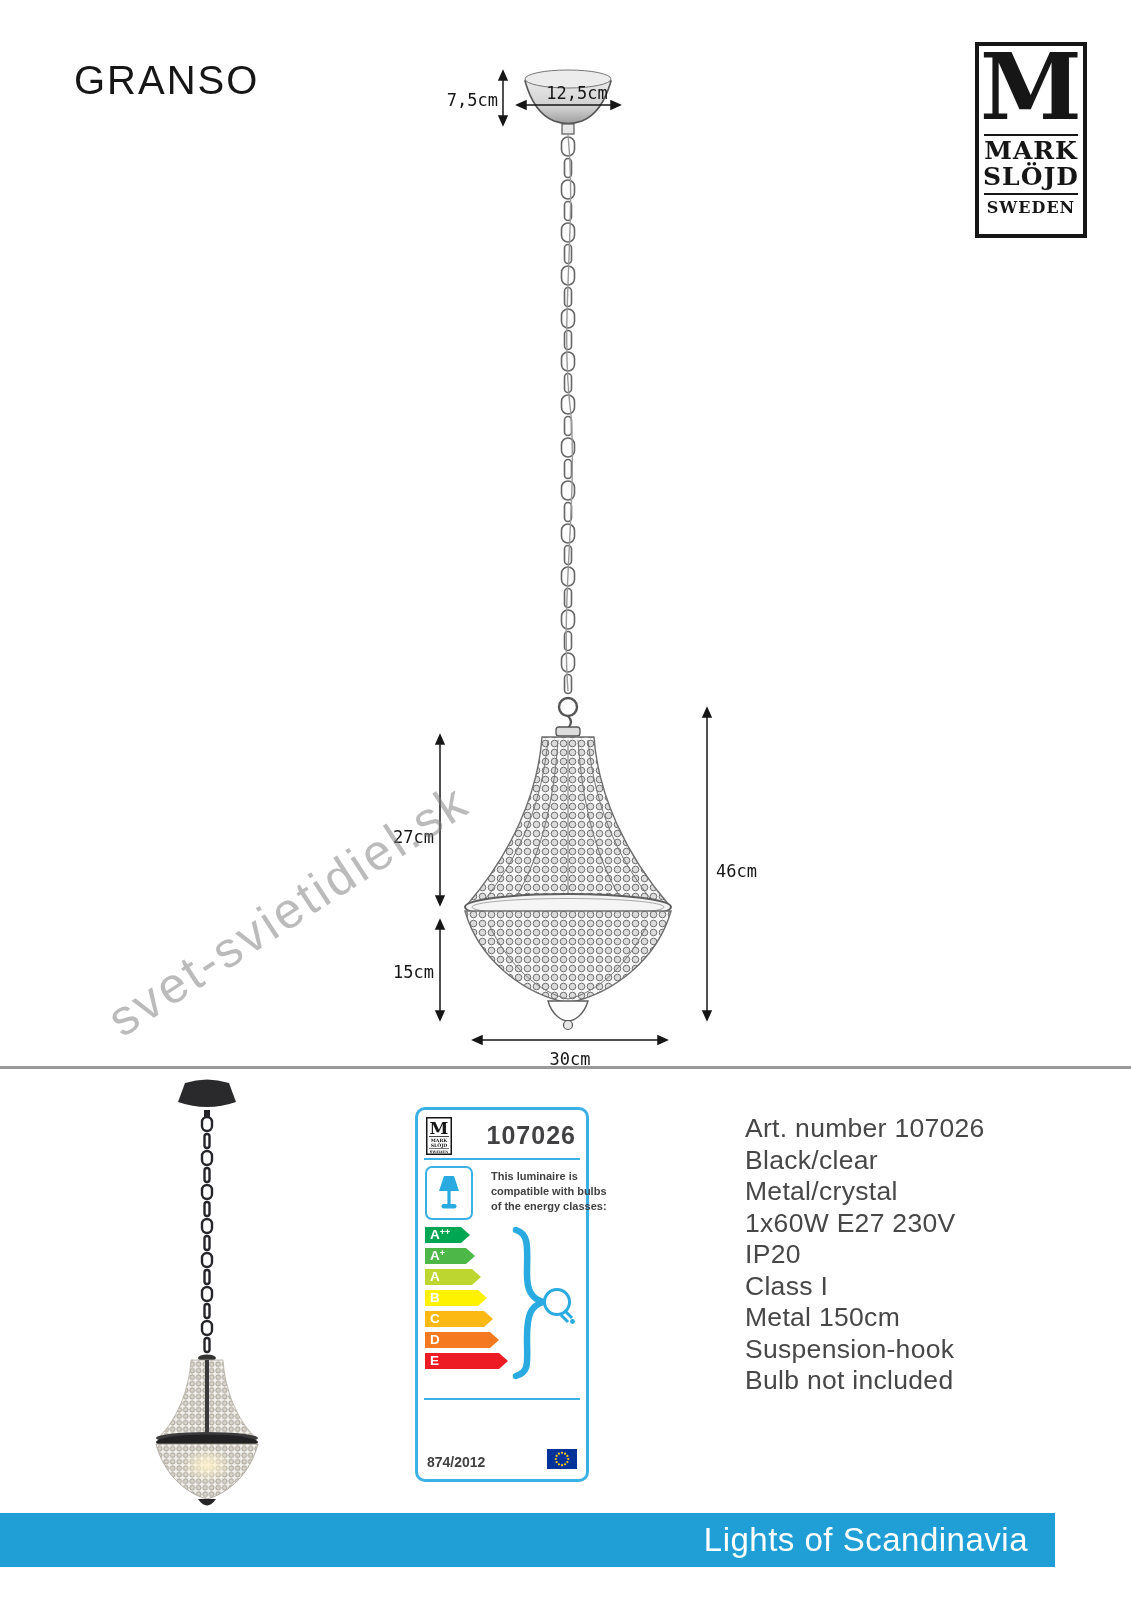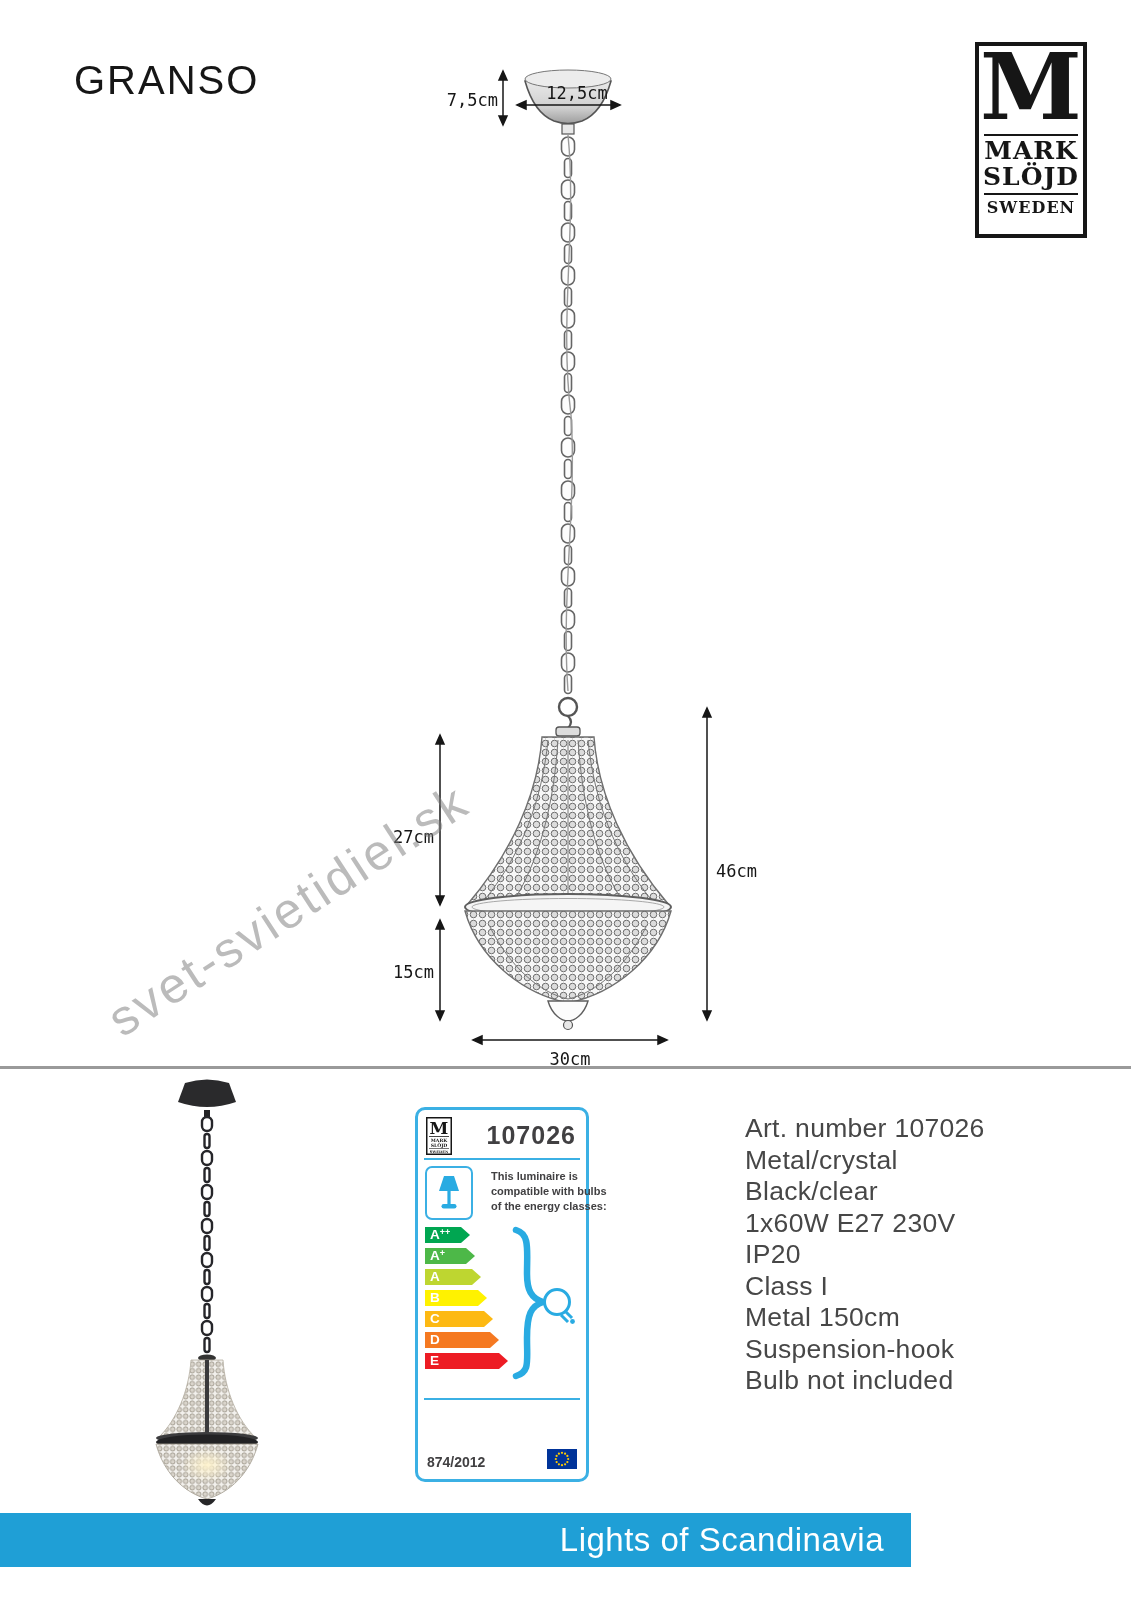--- a/index.html
+++ b/index.html
@@ -50,21 +50,21 @@
   .e-row sup{font-size:9px;line-height:0;vertical-align:4px;}
   #energy-label .el-brace{position:absolute;left:88px;top:113px;}
   #energy-label .el-div2{position:absolute;left:6px;right:6px;top:288px;height:2px;background:#3bb0e4;}
   #energy-label .el-reg{position:absolute;left:9px;top:344px;font-size:14px;font-weight:bold;color:#414042;}
   #energy-label .el-flag{position:absolute;right:9px;top:339px;}
 
   
   #details{left:745px;top:1113px;font-size:26.5px;line-height:31.5px;color:#474747;letter-spacing:0.3px;}
 
   
-  #footer-bar{left:0;top:1513px;width:911px;height:54px;background:#1f9fd6;box-sizing:border-box;
+  #footer-bar{left:0;top:1513px;width:1055px;height:54px;background:#1f9fd6;box-sizing:border-box;
     display:flex;align-items:center;justify-content:flex-end;padding-right:27px;}
   #footer-bar span{color:#ffffff;font-size:33px;letter-spacing:0.5px;}
 </style>
 </head>
 <body>
 
 <div class="abs" id="granso-title">GRANSO</div>
 
 <div class="abs" id="brand-logo">
   <span class="big-m">M</span>
@@ -312,22 +312,22 @@
         <circle cx="8.8" cy="10.000000000000002" r="1.1"></circle>
         <circle cx="9.630642496536481" cy="6.899999999999999" r="1.1"></circle>
         <circle cx="11.899999999999997" cy="4.630642496536482" r="1.1"></circle>
       </g>
   </svg>
 </div>
 
 <div class="abs" id="details">
   <div id="details-list">
       <div>Art. number 107026</div>
+      <div>Black/clear</div>
       <div>Metal/crystal</div>
-      <div>Black/clear</div>
       <div>1x60W E27 230V</div>
       <div>IP20</div>
       <div>Class I</div>
       <div>Metal 150cm</div>
       <div>Suspension-hook</div>
       <div>Bulb not included</div>
     </div>
 </div>
 
 <div class="abs" id="footer-bar">

